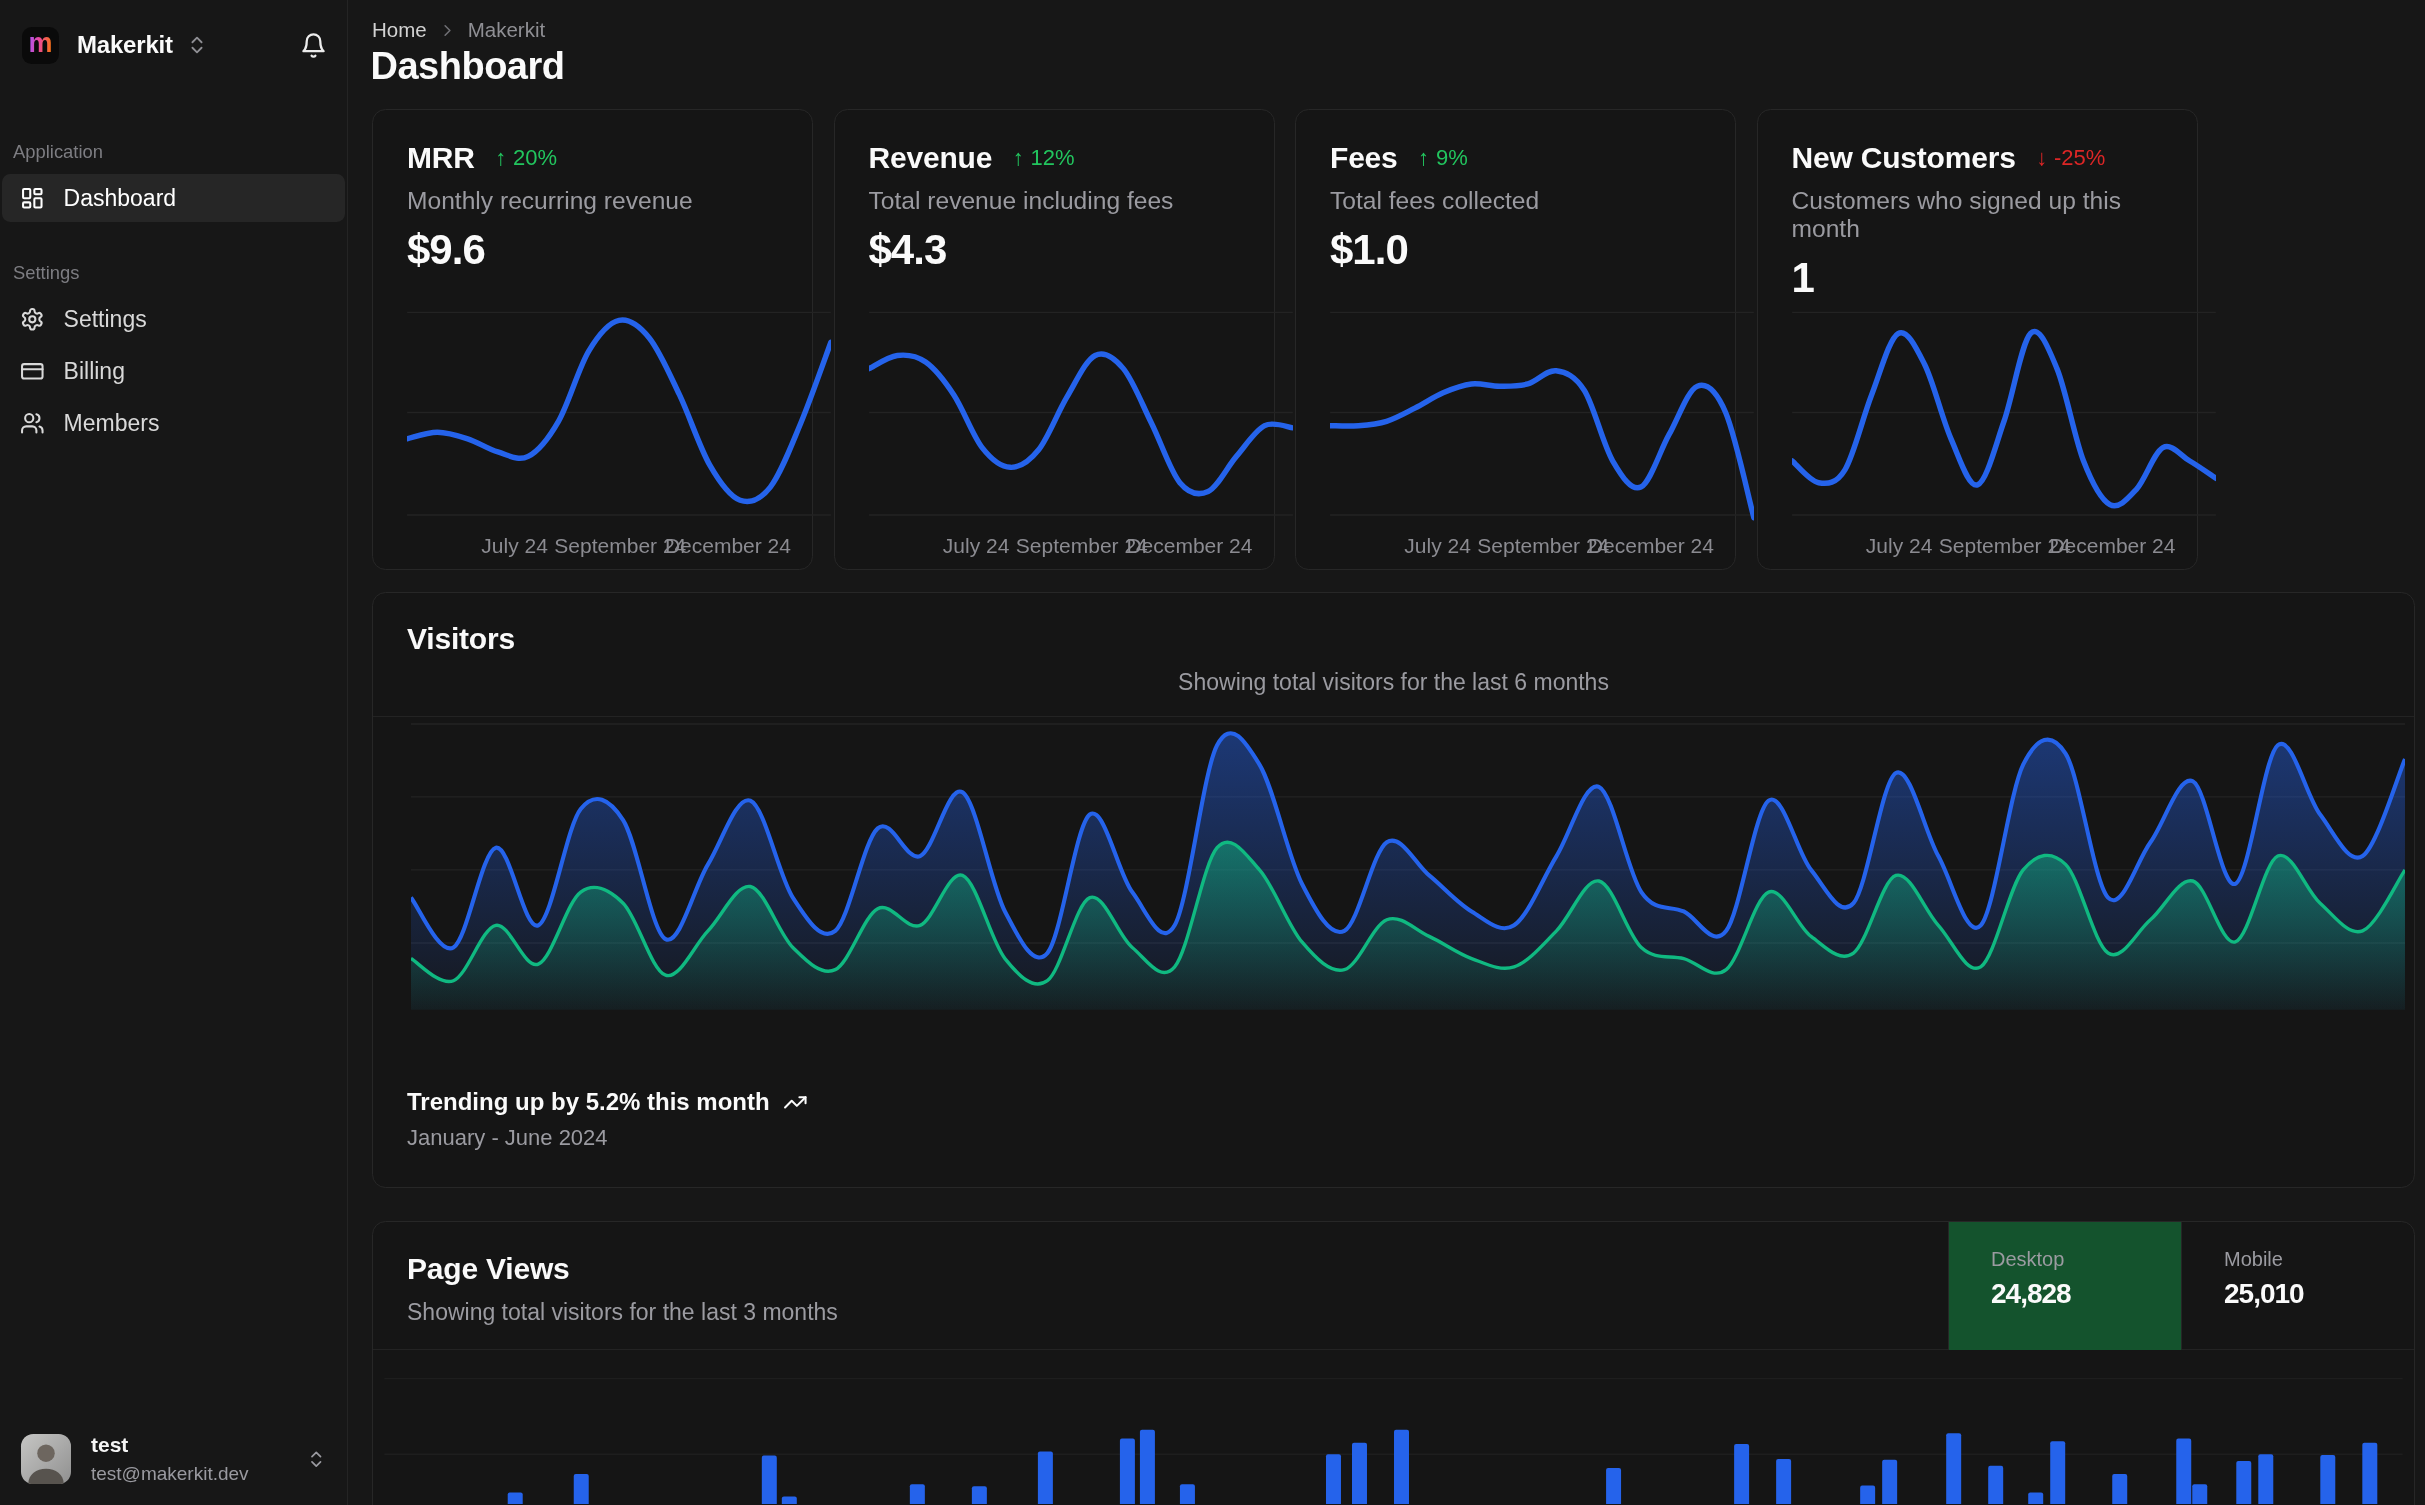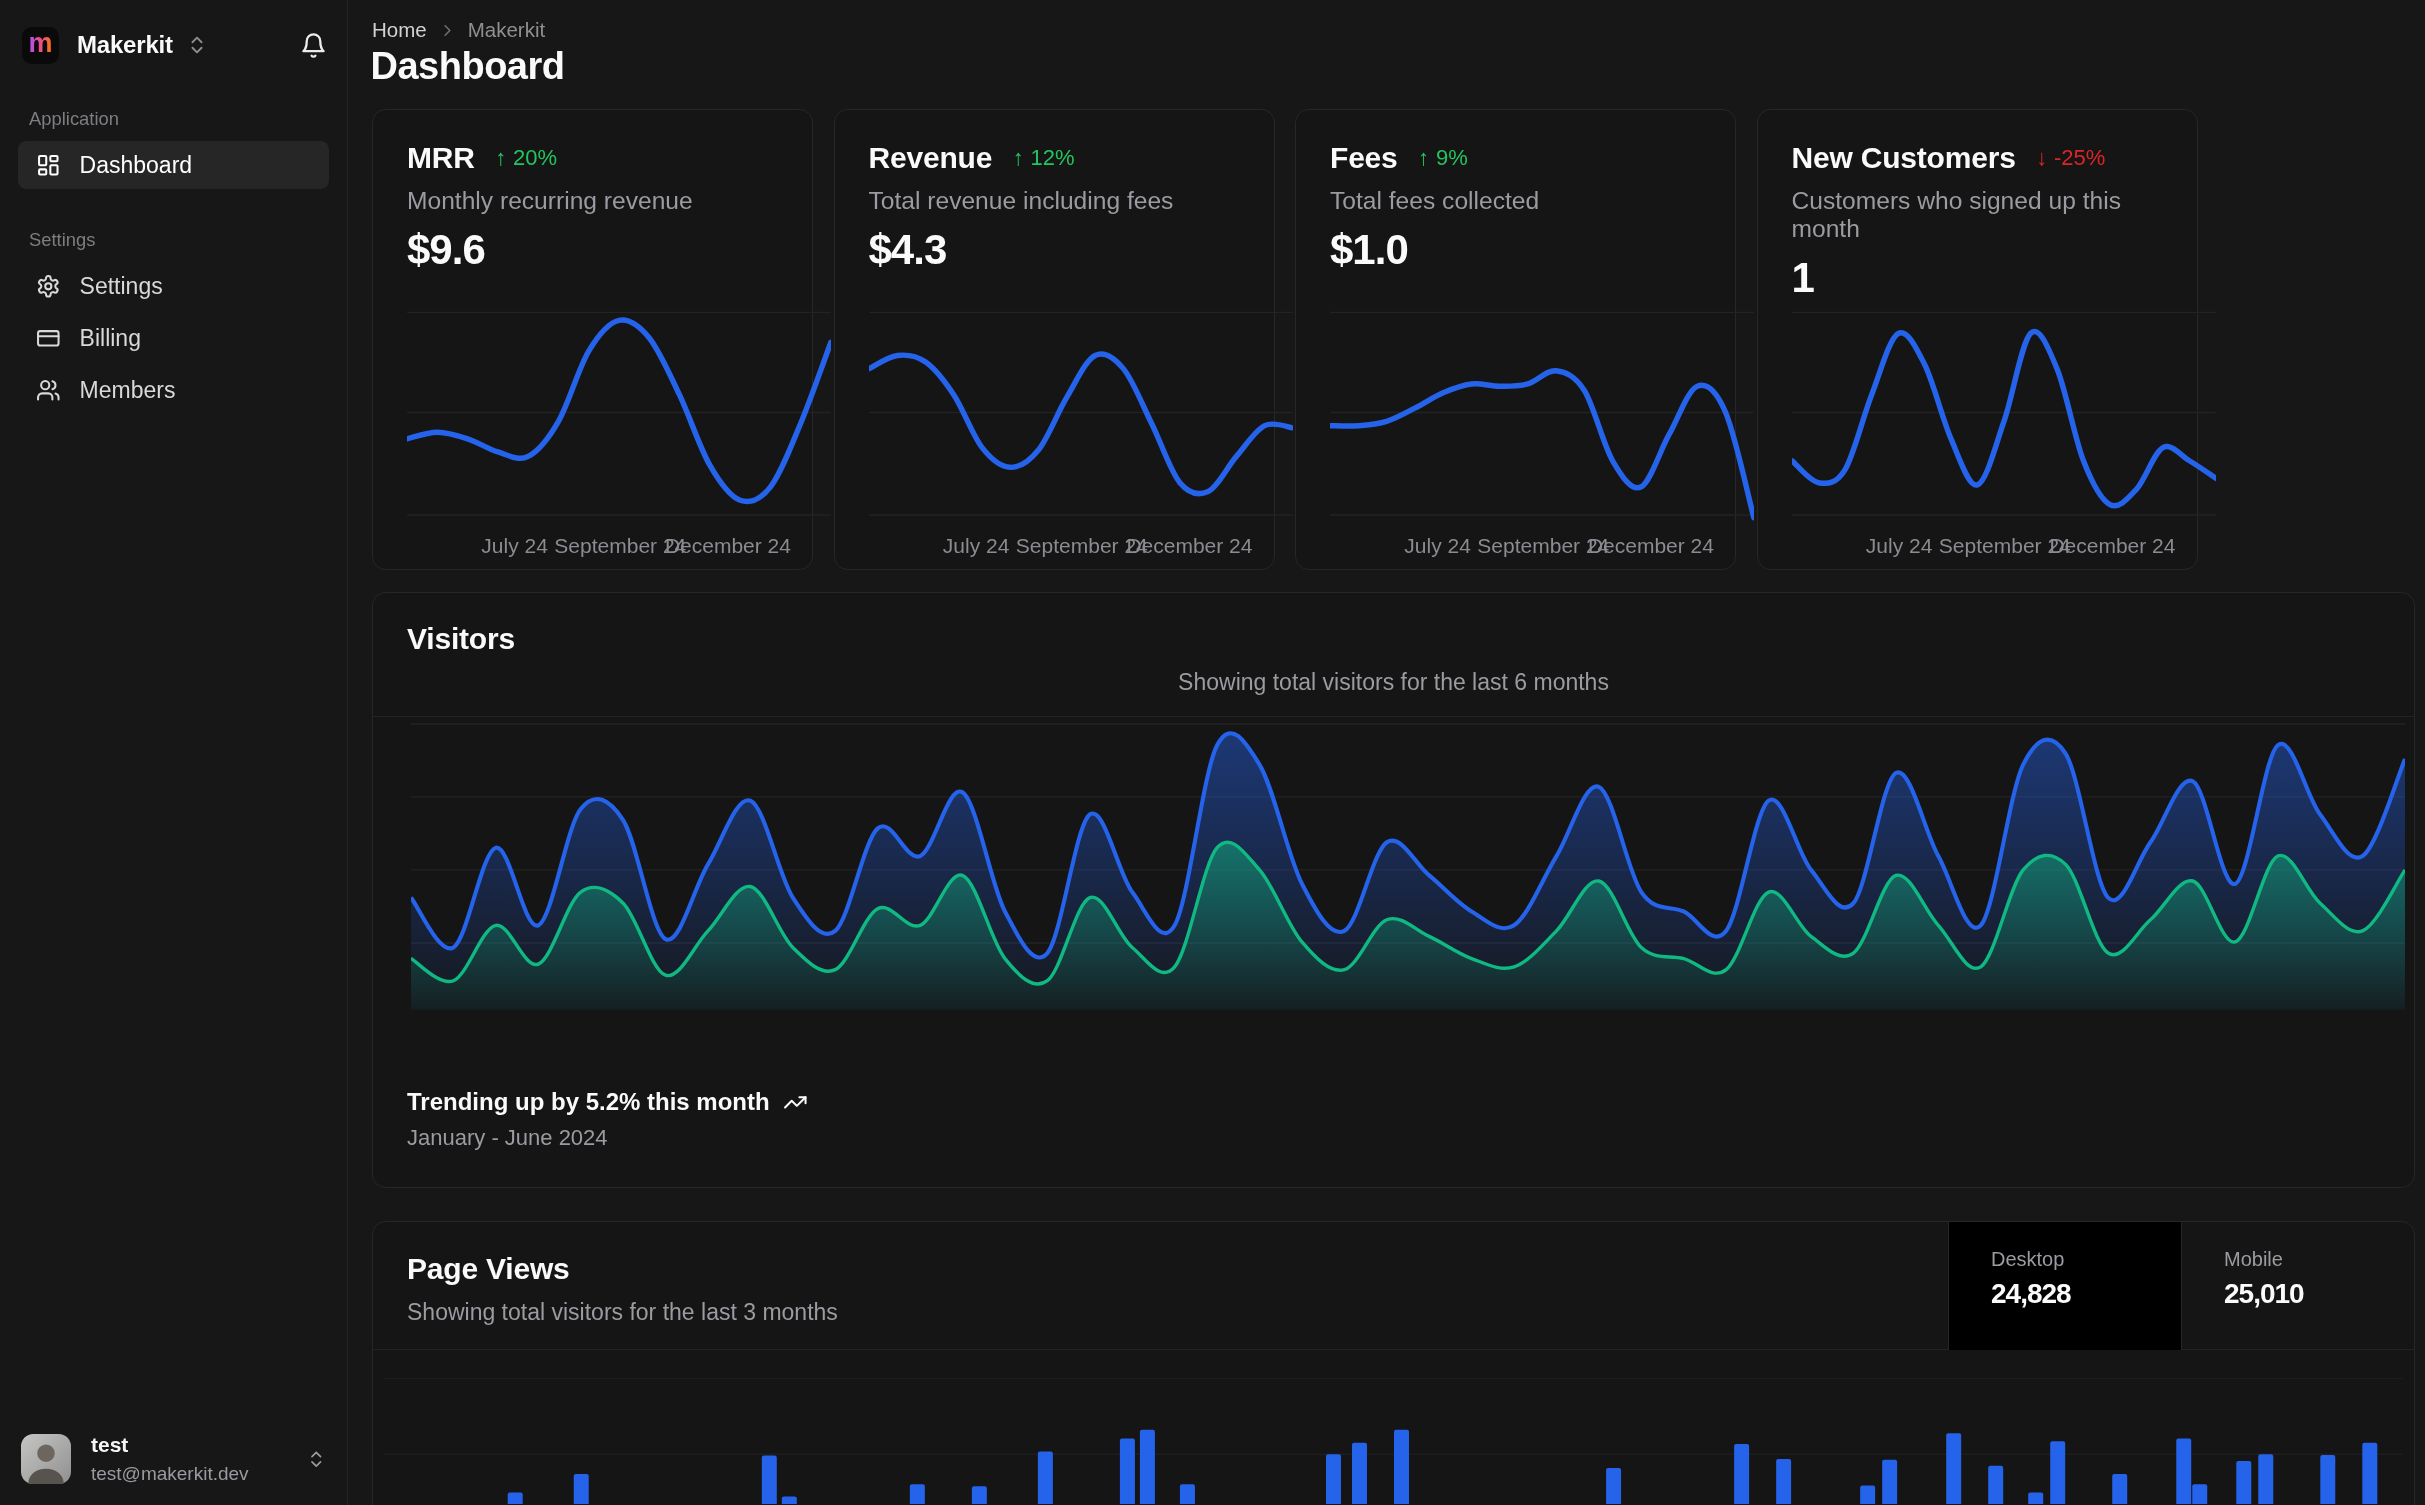--- a/index.html
+++ b/index.html
@@ -14,21 +14,21 @@
   .logo-box { width:37px; height:37px; border-radius:9.6px; background:#0a0a0a;
     display:flex; align-items:center; justify-content:center; flex:0 0 auto; }
   .logo-letter { font-size:27px; font-weight:700; line-height:1;
     background:linear-gradient(95deg,#a855f7 5%,#ec4899 45%,#f97316 90%);
     -webkit-background-clip:text; background-clip:text; color:transparent; transform:translateY(-2px); }
   .workspace-name { margin-left:18px; font-size:24px; font-weight:700; letter-spacing:-0.2px; }
   .selector-btn { margin-left:13.6px; color:#8f8f94; width:22px; height:22px; cursor:pointer; }
   .bell-btn { margin-left:auto; color:#ececec; width:27px; height:27px; cursor:pointer; }
   .icon-svg { width:100%; height:100%; display:block; }
 
-  nav { margin-top:36px; padding:0 18px; }
+  nav { margin-top:69px; padding:0 2px; }
   .section-label { margin:0 0 11px 11px; font-size:18.4px; font-weight:500; color:#7d7d82; }
   .nav-section + .nav-section { margin-top:40px; }
   .nav-item { display:flex; align-items:center; gap:19px; height:48px; padding:0 18px;
     border-radius:8.2px; font-size:23px; color:#d9d9d9; cursor:pointer; margin-bottom:4.1px; }
   .nav-item[data-state="active"] { background:#262626; color:#ffffff; }
   .nav-icon { width:24.6px; height:24.6px; flex:0 0 auto; }
 
   .sidebar-footer { margin-top:auto; display:flex; align-items:center; padding:18px 20.5px 20.5px 20.5px; cursor:pointer; }
   .avatar { width:50px; height:50px; border-radius:12.3px; overflow:hidden; flex:0 0 auto;
     background:linear-gradient(135deg,#c6c6c4,#909090); }
@@ -74,21 +74,21 @@
     font-size:24px; font-weight:600; }
   .trend-icon { width:24.6px; height:24.6px; color:#fafafa; }
   .trend-range { position:absolute; left:34px; top:532px; font-size:22px; color:#9b9ba1; }
 
   
   .pageviews-card { position:absolute; left:24px; top:1221px; width:2043px; height:437px; }
   .pv-head { position:absolute; left:0; right:0; top:0; height:128px; border-bottom:1.4px solid #232323; }
   .pv-titles { position:absolute; left:34px; top:30px; }
   .pv-boxes { position:absolute; right:0; top:0; height:128px; display:flex; }
   .pv-box { width:233px; height:100%; border-left:1.4px solid #262626; padding:26px 0 0 42px; cursor:pointer; }
-  .pv-box[data-state="selected"] { background:#000000; }
+  .pv-box[data-state="selected"] { background:#14532d; }
   .pv-box-label { font-size:20px; color:#9b9ba1; }
   .pv-box-value { margin-top:6.8px; font-size:28px; font-weight:700; letter-spacing:-1px; }
   .pv-bars { position:absolute; left:9.6px; right:9.6px; top:128px; height:154px; overflow:hidden; }
 </style>
 </head>
 <body>
 
 <div class="app">
 
   <aside class="sidebar">

